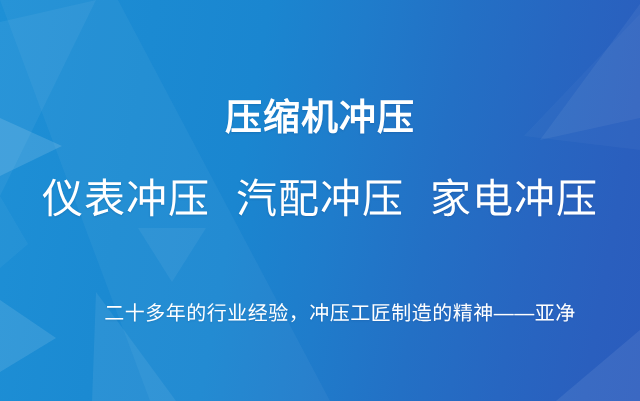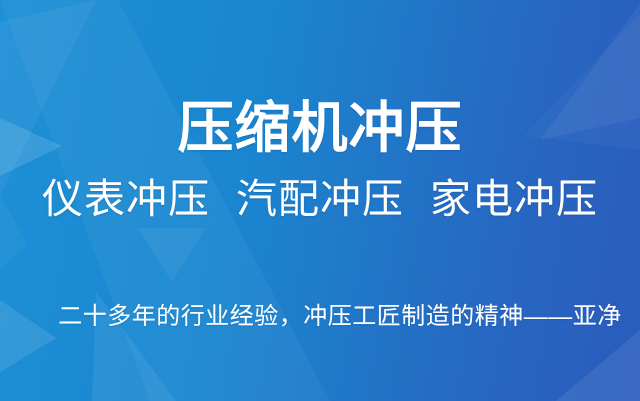--- a/index.html
+++ b/index.html
@@ -48,21 +48,21 @@
     text-align: center;
     z-index: 3;
   }
 
   .headline {
     position: absolute;
     top: 98px;
     left: 0;
     right: 0;
     color: #ffffff;
-    font-size: 56px;
+    font-size: 37px;
     line-height: 1.08;
     font-weight: bold;
     letter-spacing: 1px;
     white-space: nowrap;
     text-shadow: 0 1px 2px rgba(0, 40, 90, 0.18);
   }
 
   .subline {
     position: absolute;
     top: 177px;
@@ -81,21 +81,21 @@
     display: inline-block;
     width: 26px;
   }
 
   .tagline {
     position: absolute;
     top: 300px;
     left: 0;
     right: 0;
     color: #ffffff;
-    font-size: 24px;
+    font-size: 20px;
     line-height: 1.3;
     font-weight: normal;
     letter-spacing: 0.5px;
     white-space: nowrap;
     text-shadow: 0 1px 2px rgba(0, 40, 90, 0.12);
     padding-left: 40px;
   }
 </style>
 </head>
 <body>

